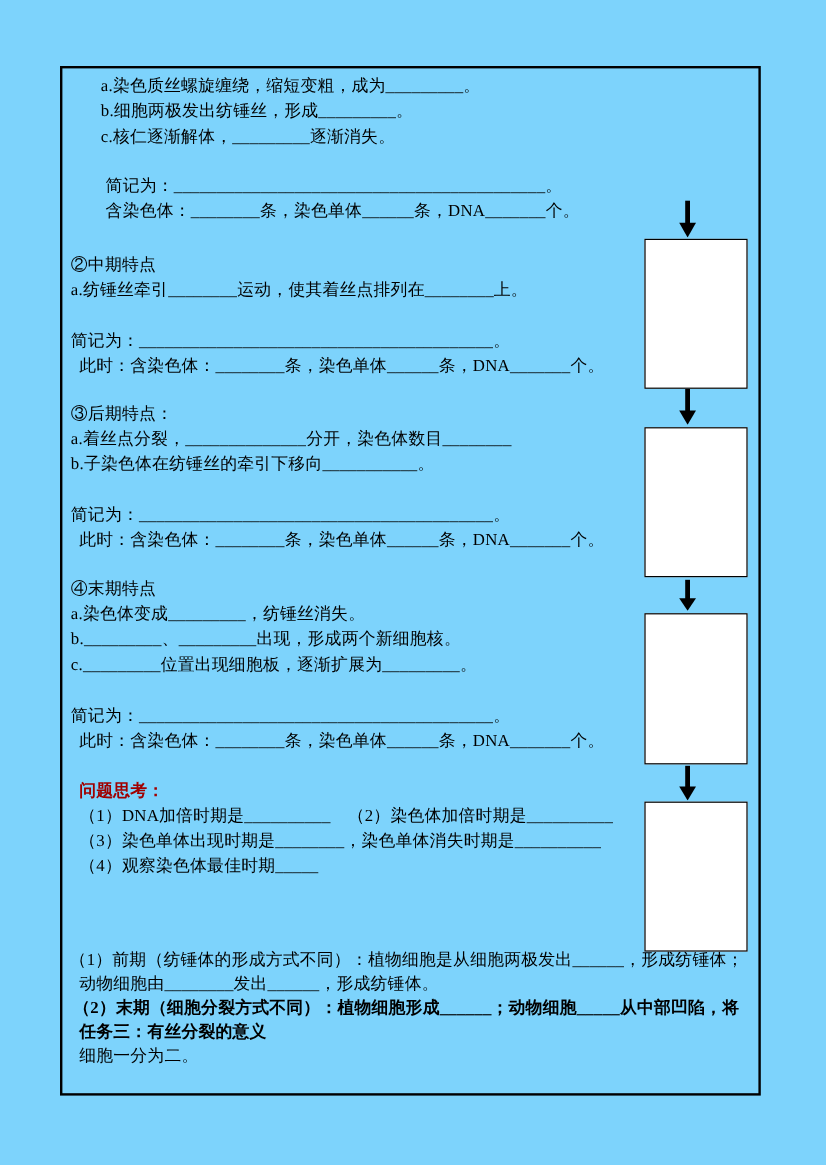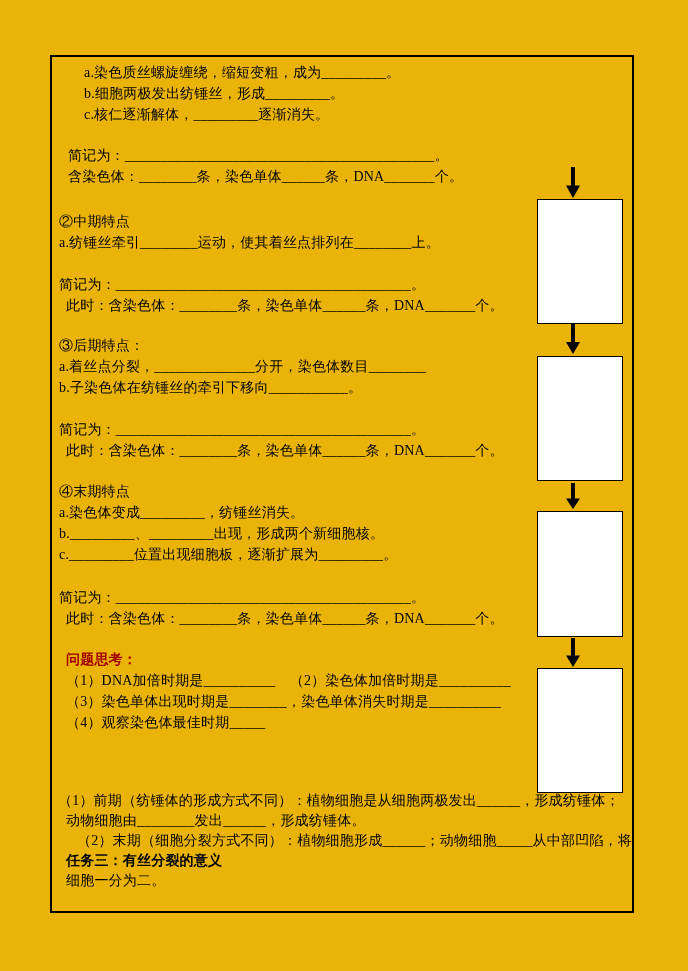--- a/index.html
+++ b/index.html
@@ -1,19 +1,19 @@
 <!DOCTYPE html>
 <html><head>
 <meta charset="utf-8">
 <style>
   html,body{margin:0;padding:0;background:#ffffff;}
   #doc{
     position:relative;
     width:688px;height:971px;
-    background:#eab308;
+    background:#7dd3fc;
     font-family:"Liberation Serif","DejaVu Serif",serif;
     color:#000000;
     overflow:hidden;
   }
   .sheet{
     position:absolute;
     left:50px;top:55px;
     width:584px;height:858px;
     box-sizing:border-box;
     border:2px solid #000000;
@@ -26,22 +26,22 @@
   }
   .ln{
     font-size:14px;
     line-height:21px;
     height:21px;
     white-space:nowrap;
     letter-spacing:0.2px;
   }
   .lh20{line-height:20px;height:20px;}
   .i32{padding-left:32px;}
-  .i19{padding-left:16px;}
-  .i9{padding-left:25px;}
+  .i19{padding-left:36px;}
+  .i9{padding-left:9px;font-weight:bold;}
   .i7{padding-left:7px;}
   .i6{padding-left:6px;margin-top:42px;}
   .i2{padding-left:14px;}
   .bold{font-weight:bold;}
   .red{color:#a00000;font-weight:bold;}
   .sp20{height:20px;} .sp24{height:24px;} .sp21{height:21px;}
   .sp19{height:19px;} .sp22{height:22px;} .sp16{height:16px;}
   .flow-box{
     position:absolute;
     left:485px;width:86px;height:125px;

